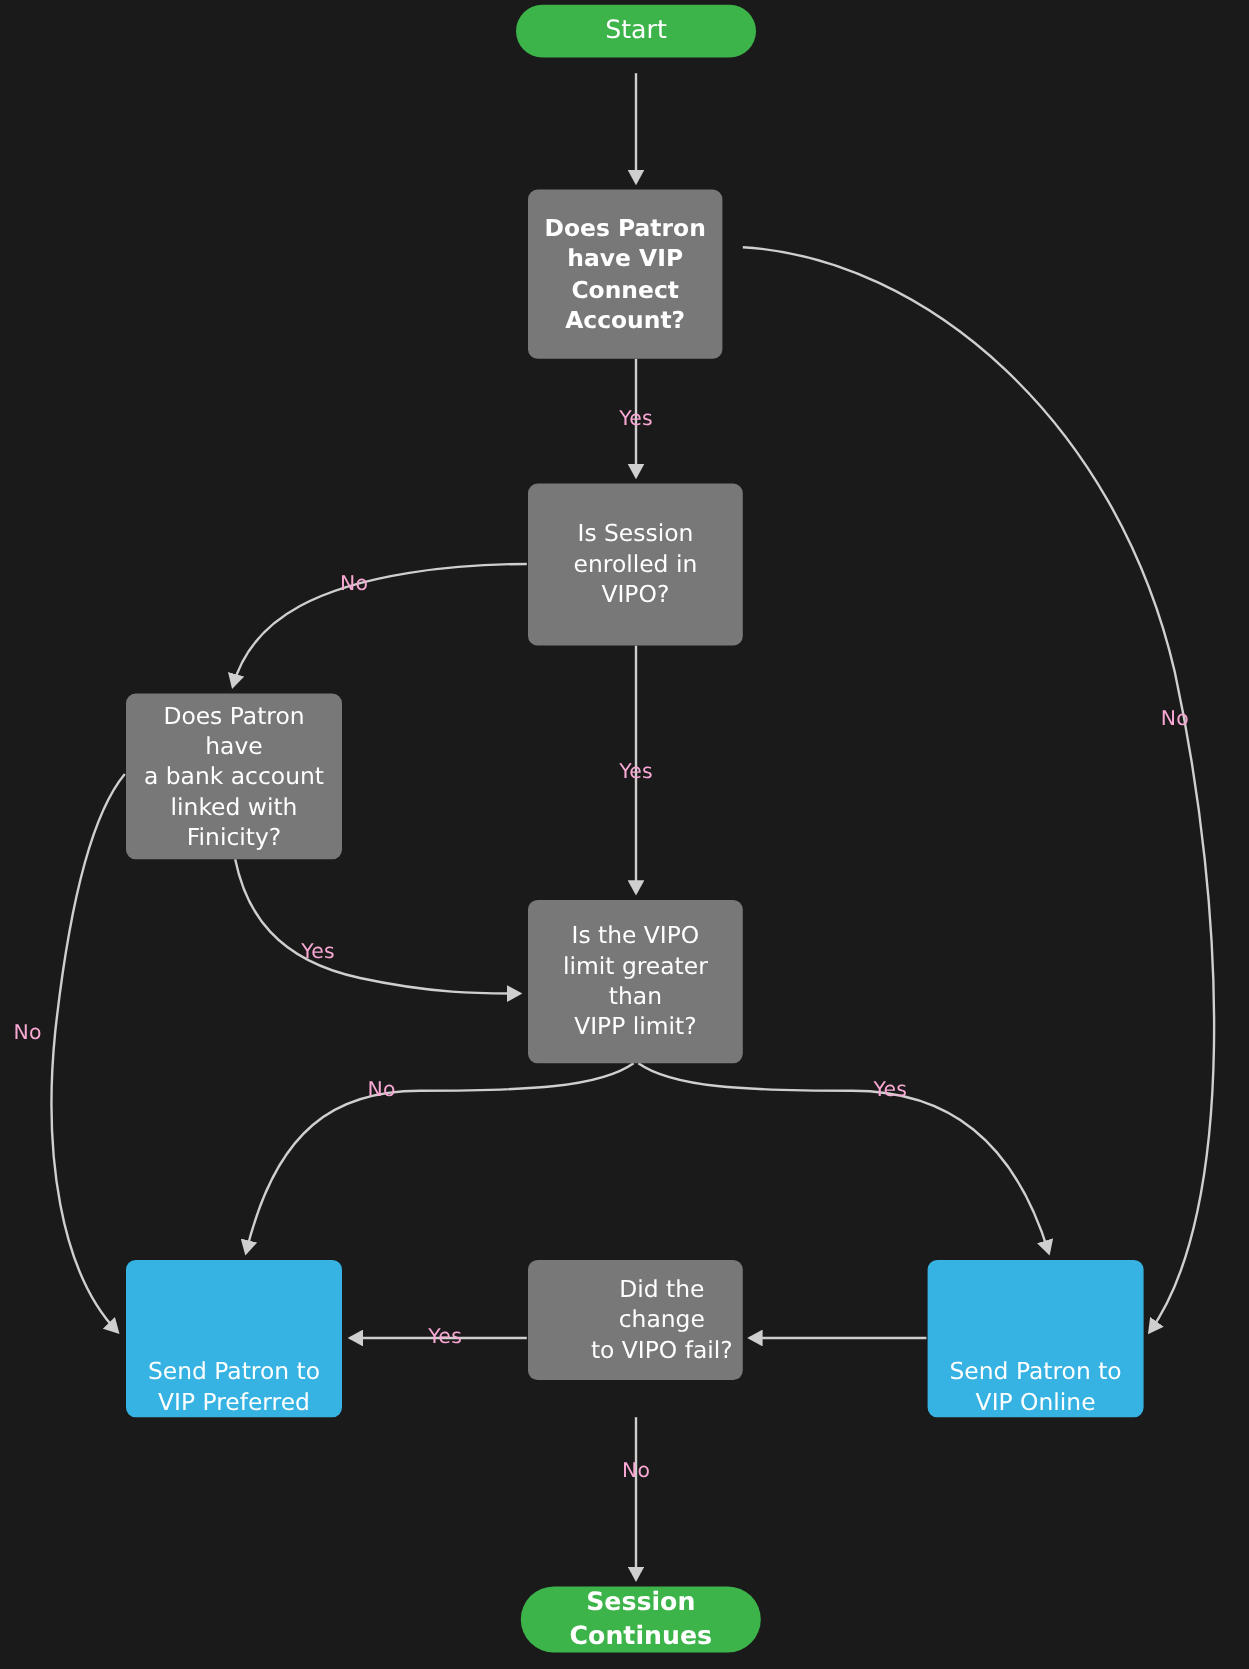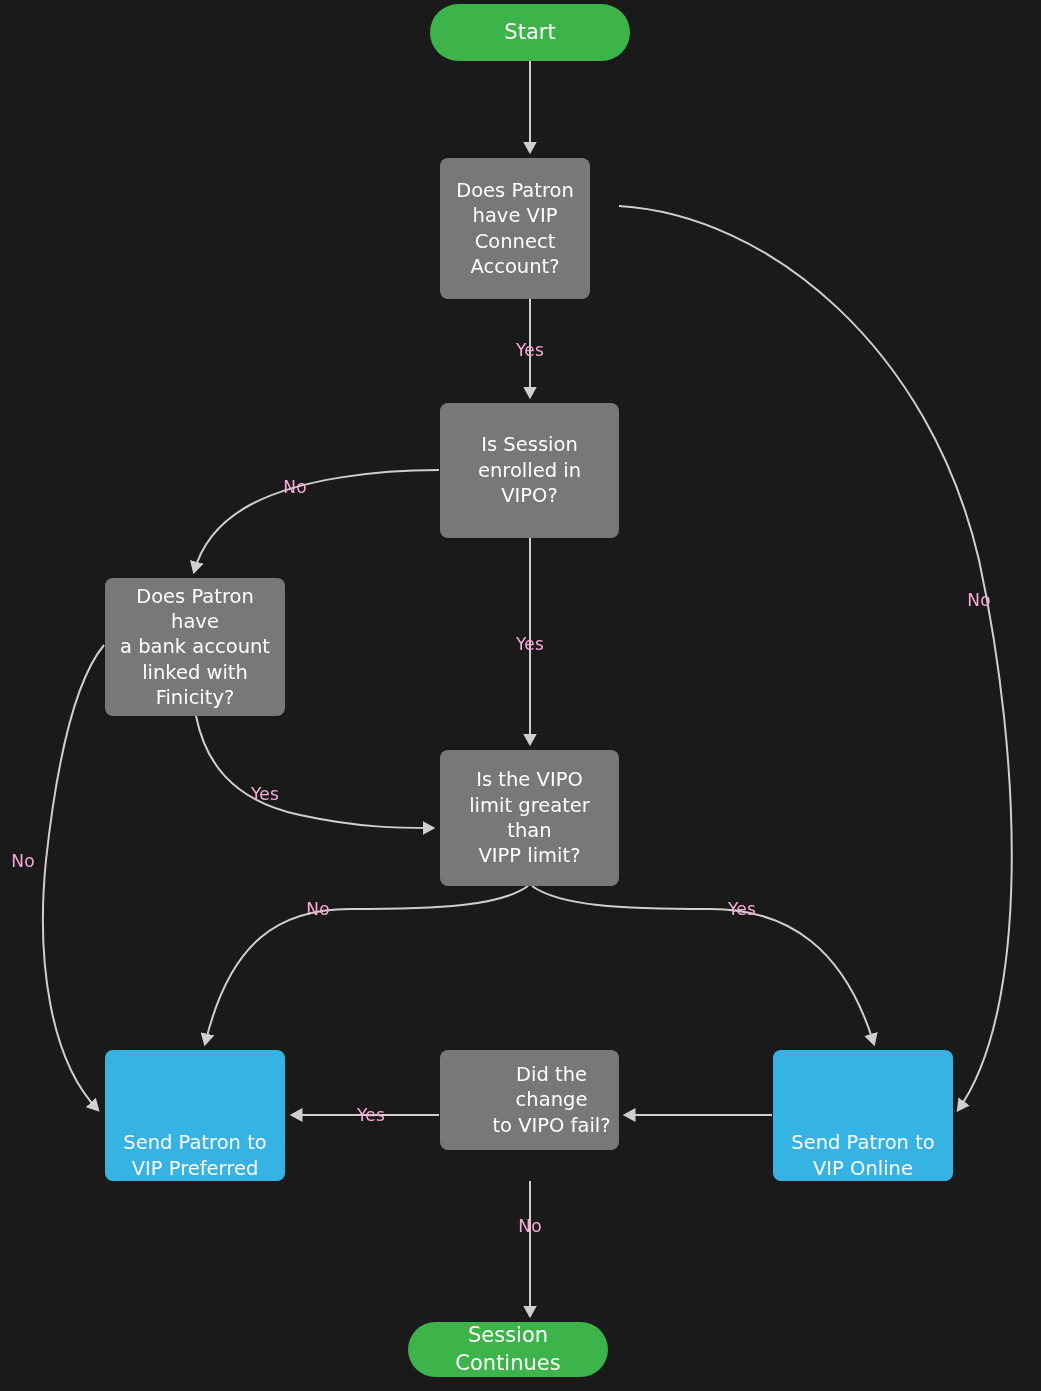--- a/index.html
+++ b/index.html
@@ -97,25 +97,25 @@
       <path d="M 532,886 C 560,906 620,909 710,909 C 790,909 845,950 874,1044"></path>
 
       <path d="M 772,1115 L 625,1115"></path>
 
       <path d="M 439,1115 L 292,1115"></path>
 
       <path d="M 530,1181 L 530,1316"></path>
     </g>
   </svg>
 
-  <div class="node node-terminal" style="left:430px; top:4px; width:200px; height:57px;justify-content:center;">
+  <div class="node node-terminal" style="left:430px; top:4px; width:200px; height:44px;justify-content:center;">
     <span class="node-label">Start</span>
   </div>
 
-  <div class="node node-decision" style="left:440px; top:158px; width:150px; height:141px;">
+  <div class="node node-decision" style="left:440px; top:158px; width:162px; height:141px;font-weight:bold;">
     <span class="node-label">Does Patron
 have VIP Connect
 Account?</span>
   </div>
 
   <div class="node node-decision" style="left:440px; top:403px; width:179px; height:135px;">
     <span class="node-label">Is Session
 enrolled in
 VIPO?</span>
   </div>
@@ -141,21 +141,21 @@
   <div class="node node-decision" style="left:440px; top:1050px; width:179px; height:100px;padding-left:44px;">
     <span class="node-label">Did the change
 to VIPO fail?</span>
   </div>
 
   <div class="node node-action" style="left:773px; top:1050px; width:180px; height:131px;">
     <span class="node-label">Send Patron to
 VIP Online</span>
   </div>
 
-  <div class="node node-terminal" style="left:408px; top:1322px; width:200px; height:55px;">
+  <div class="node node-terminal" style="left:434px; top:1322px; width:200px; height:55px;font-weight:bold;">
     <span class="node-label">Session Continues</span>
   </div>
 
   <div class="edge-label" style="left:530px; top:350px;">Yes</div>
   <div class="edge-label" style="left:295px; top:487px;">No</div>
   <div class="edge-label" style="left:979px; top:600px;">No</div>
   <div class="edge-label" style="left:530px; top:644px;">Yes</div>
   <div class="edge-label" style="left:265px; top:794px;">Yes</div>
   <div class="edge-label" style="left:23px; top:861px;">No</div>
   <div class="edge-label" style="left:318px; top:909px;">No</div>

